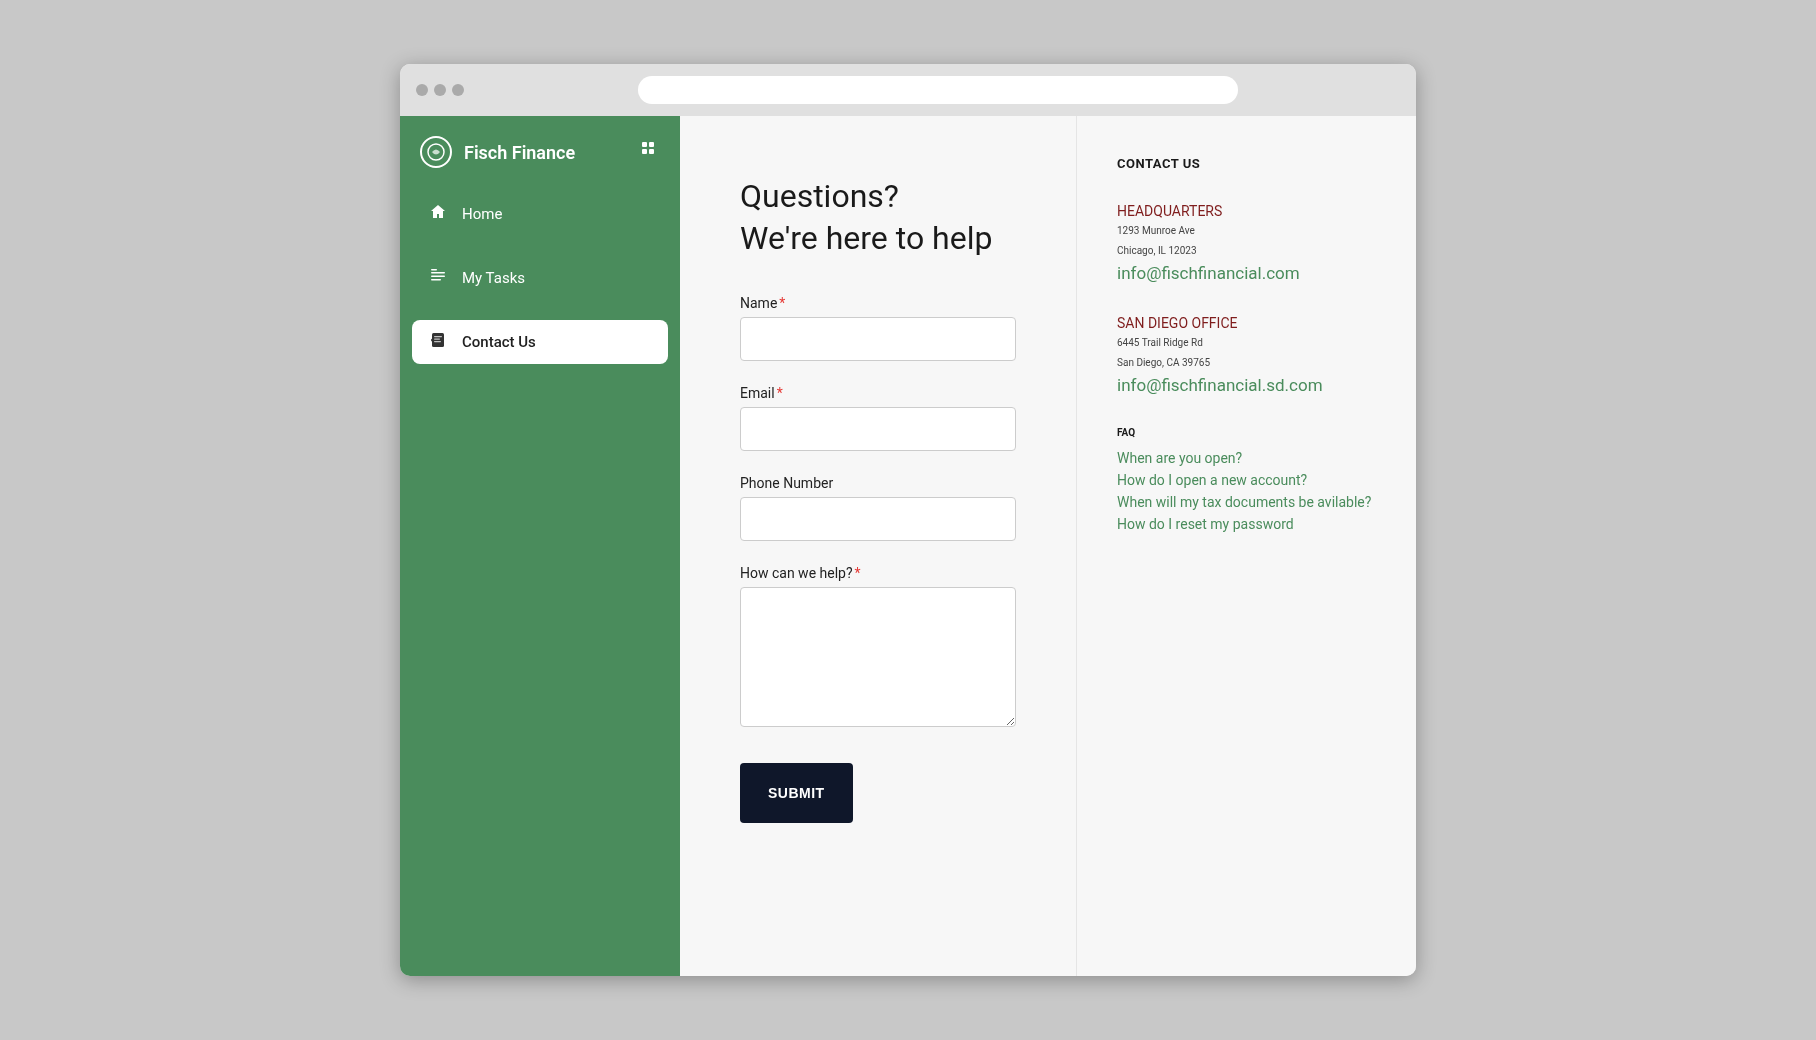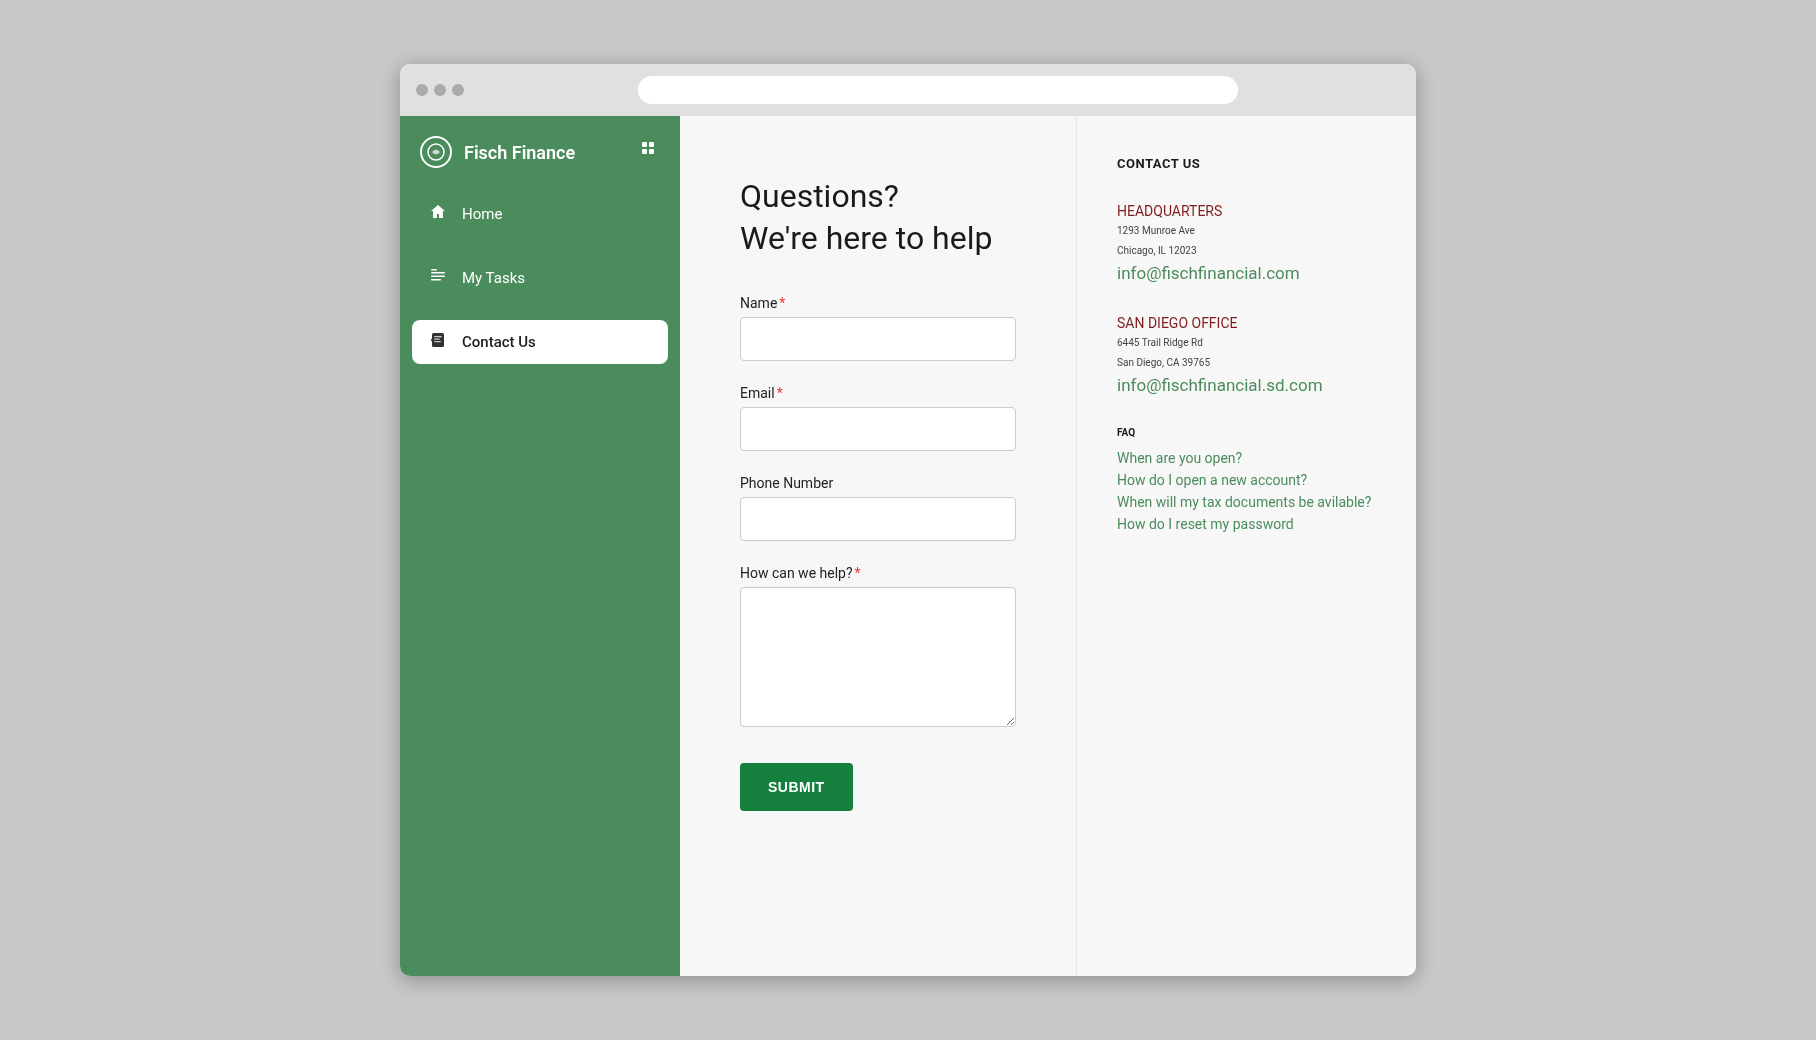--- a/index.html
+++ b/index.html
@@ -163,24 +163,24 @@
       height: 140px;
       border: 1px solid #ccc;
       border-radius: 4px;
       background: white;
       padding: 10px 12px;
       font-size: 14px;
       outline: none;
       resize: vertical;
     }
     .submit-btn {
-      background: #15803d;
+      background: #0f172a;
       color: white;
       border: none;
-      padding: 16px 28px;
+      padding: 22px 28px;
       font-size: 14px;
       font-weight: 600;
       letter-spacing: 0.5px;
       border-radius: 4px;
       cursor: pointer;
       margin-top: 8px;
     }
     
     .right-panel {
       width: 340px;

